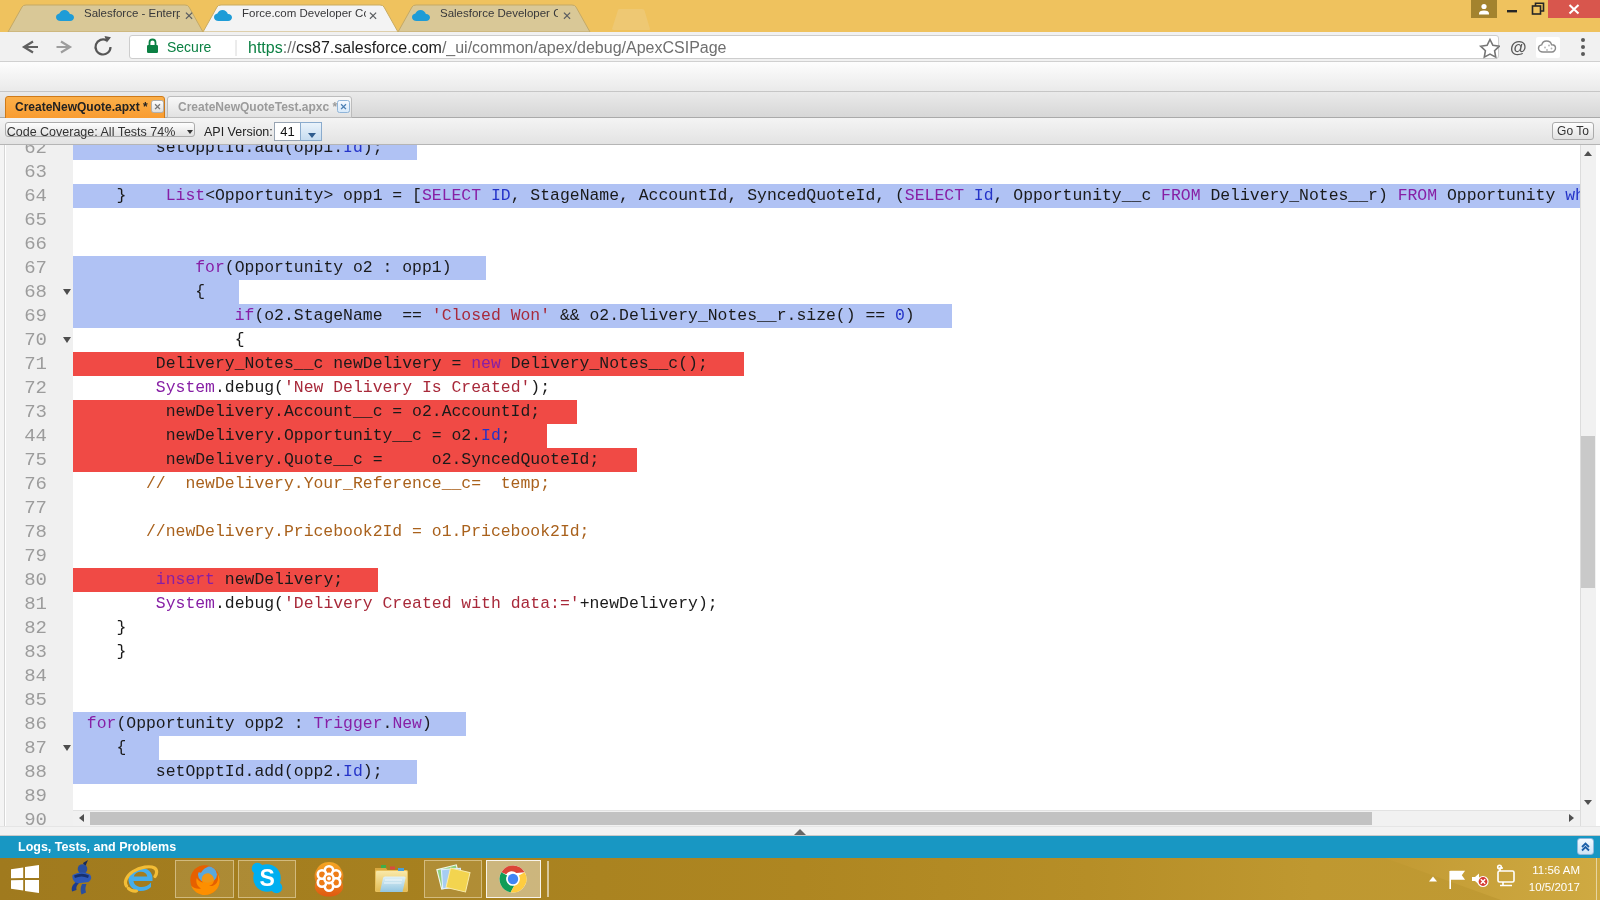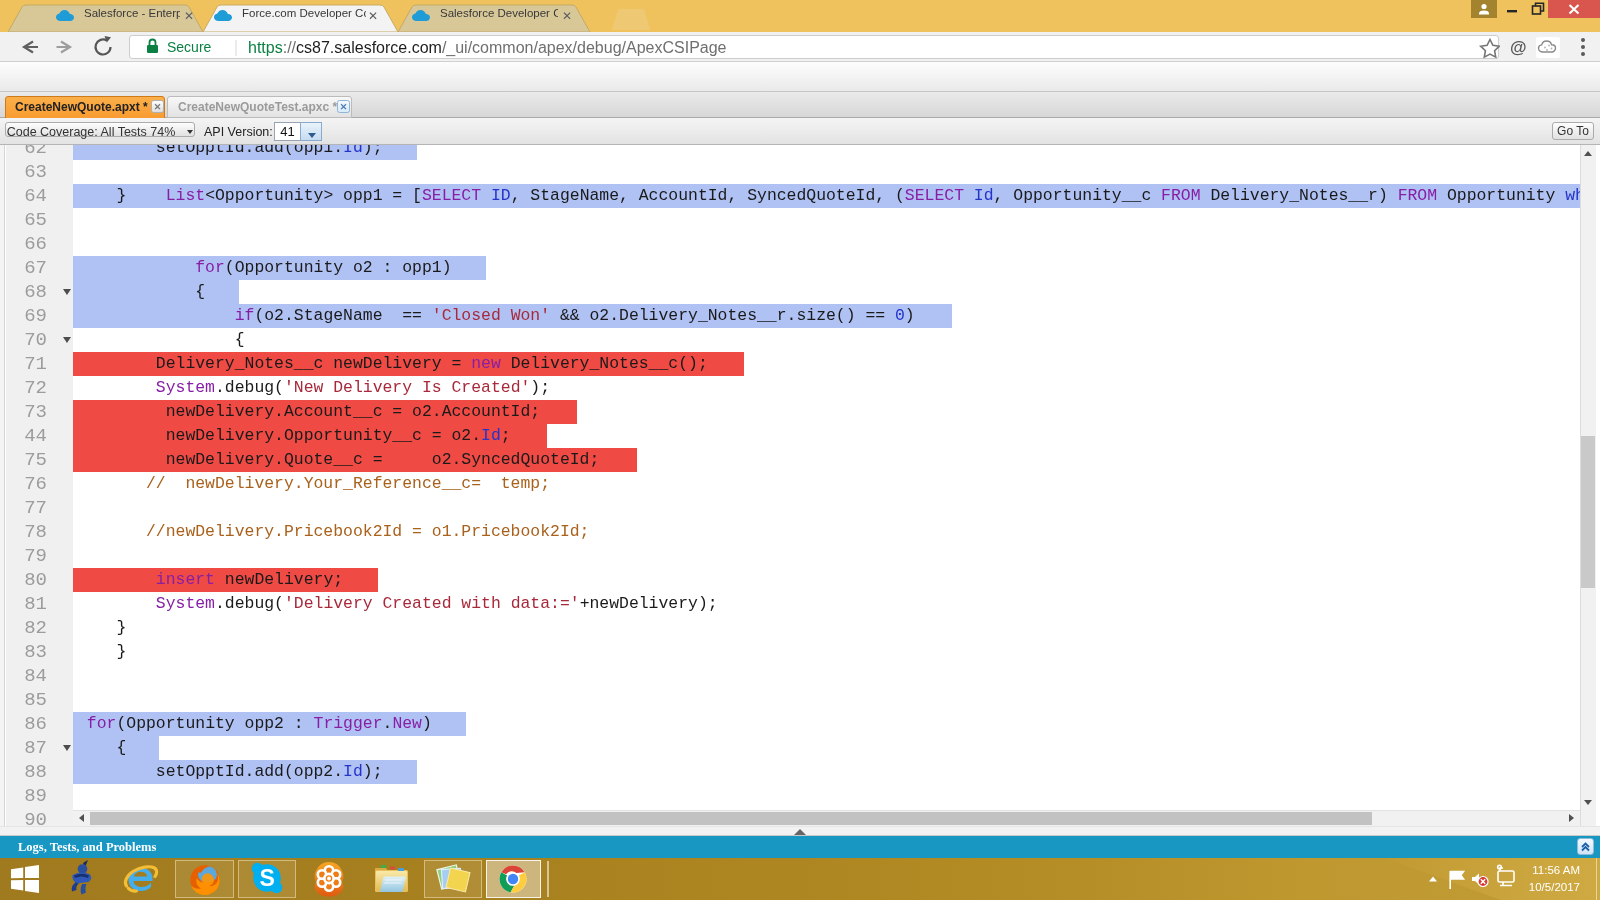--- a/index.html
+++ b/index.html
@@ -29,21 +29,21 @@
 .cl i{font-style:normal;}
 i.k{color:#871FA5;} i.s{color:#a8293a;} i.c{color:#a9611c;} i.b{color:#2433c8;}
 
 #vsb{position:absolute;left:1580px;top:145px;width:16px;height:681px;background:#f1f1f1;border-left:1px solid #dcdcdc;}
 #vthumb{position:absolute;left:1581px;top:436px;width:14px;height:152px;background:#c9c9c9;}
 #hsb{position:absolute;left:73px;top:810px;width:1507px;height:16px;background:#f1f1f1;border-top:1px solid #e2e2e2;}
 #hthumb{position:absolute;left:90px;top:812px;width:1282px;height:13px;background:#c2c2c2;}
 
 #splitter{position:absolute;left:0;top:826px;width:1600px;height:10px;background:#f2f2f2;border-top:1px solid #e5e5e5;border-bottom:1px solid #c9c9c9;}
 #bluebar{position:absolute;left:0;top:836px;width:1600px;height:22px;background:#1897c3;}
-#bluebar span{position:absolute;left:18px;top:4px;font-size:12.5px;font-weight:bold;color:#fff;font-family:Liberation Serif, serif;}
+#bluebar span{position:absolute;left:18px;top:4px;font-size:12.5px;font-weight:bold;color:#fff;}
 
 #taskbar{position:absolute;left:0;top:858px;width:1600px;height:42px;background:linear-gradient(90deg,#a07a1e 0%,#a6801f 25%,#ae8621 50%,#b68e27 68%,#bf9830 82%,#c09b35 100%);}
 .tkbox{position:absolute;top:2px;height:38px;border:1px solid rgba(255,245,215,0.45);background:rgba(255,255,255,0.10);}
 .tray{position:absolute;color:#fff;}
 </style></head>
 <body>
 
 <div id="titlebar">
 <svg width="1600" height="32" style="position:absolute;left:0;top:0">
   <rect x="0" y="0" width="1600" height="32" fill="#efc25e"></rect>

